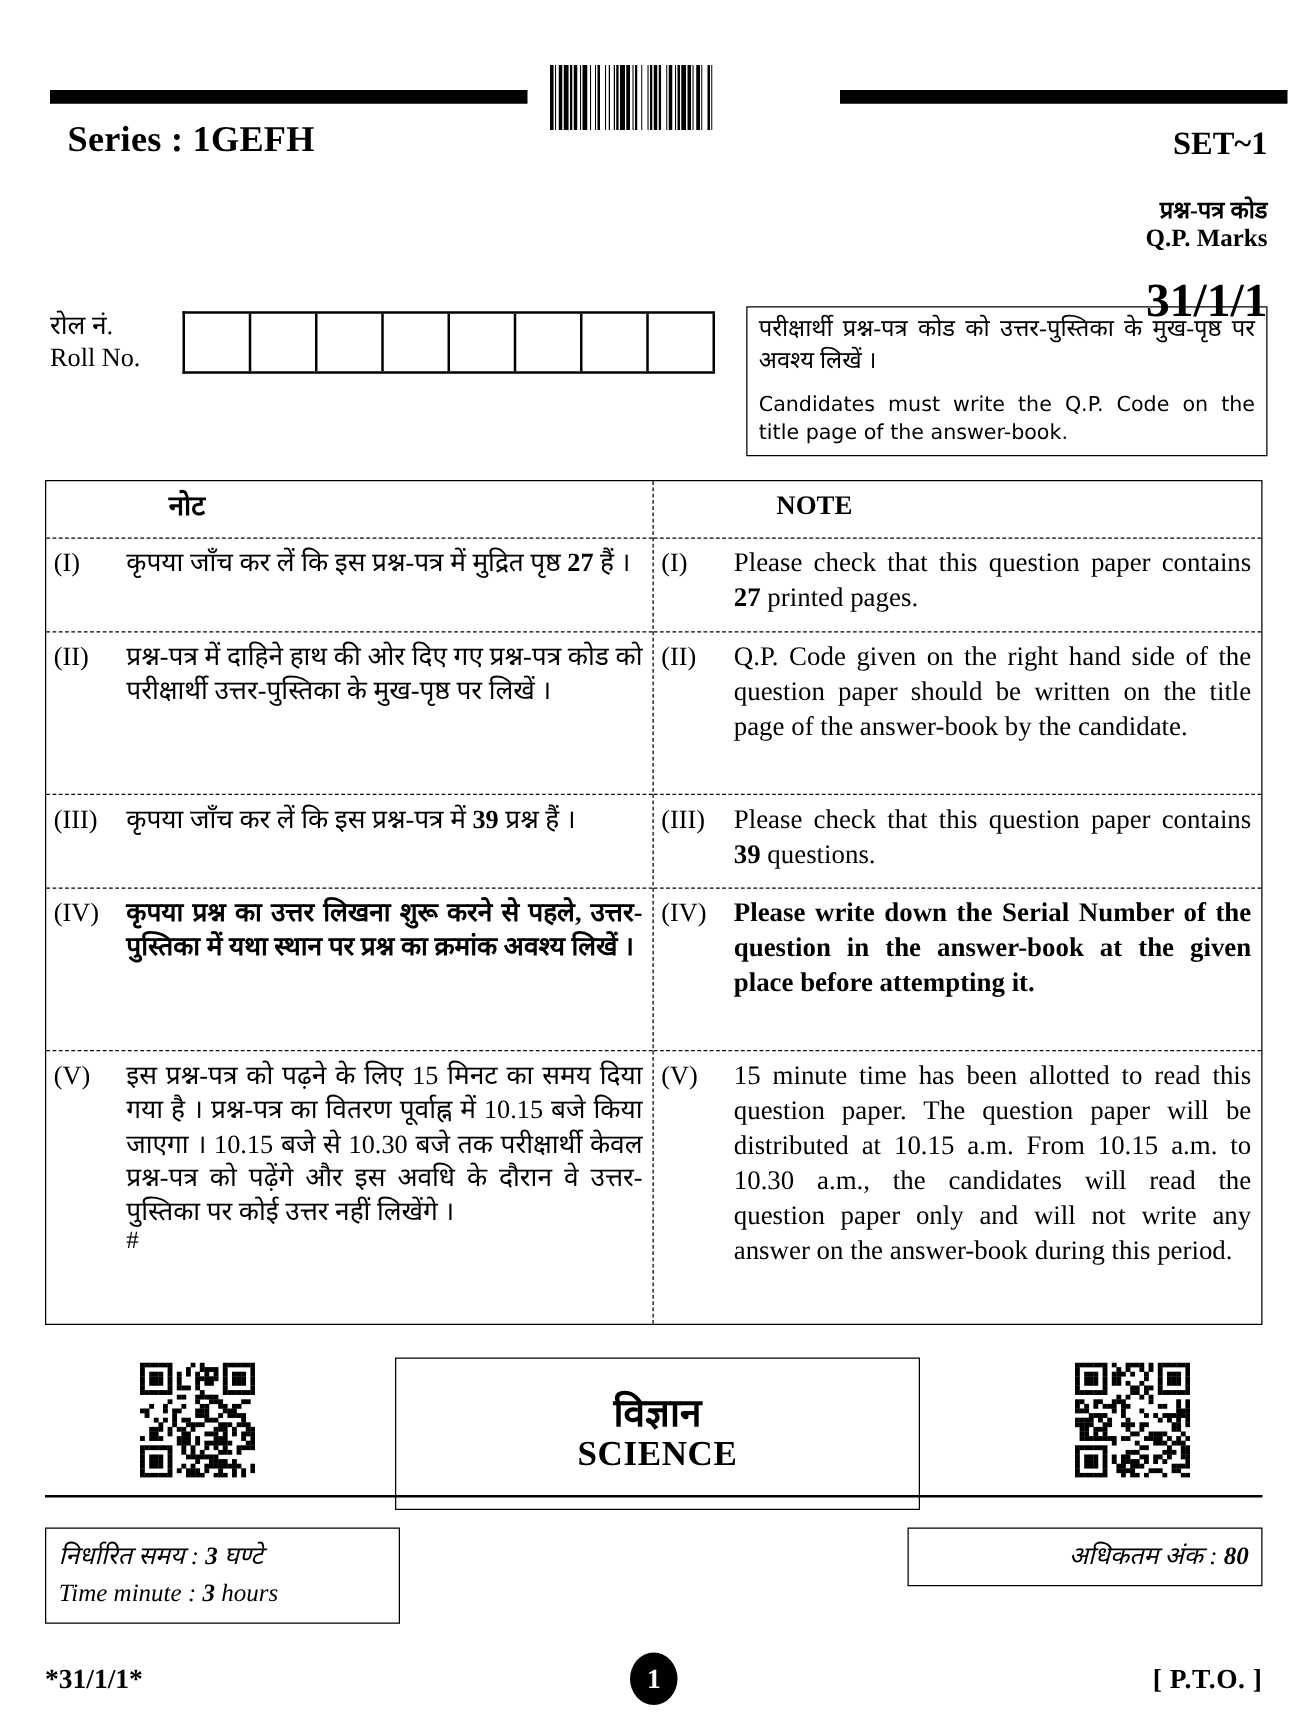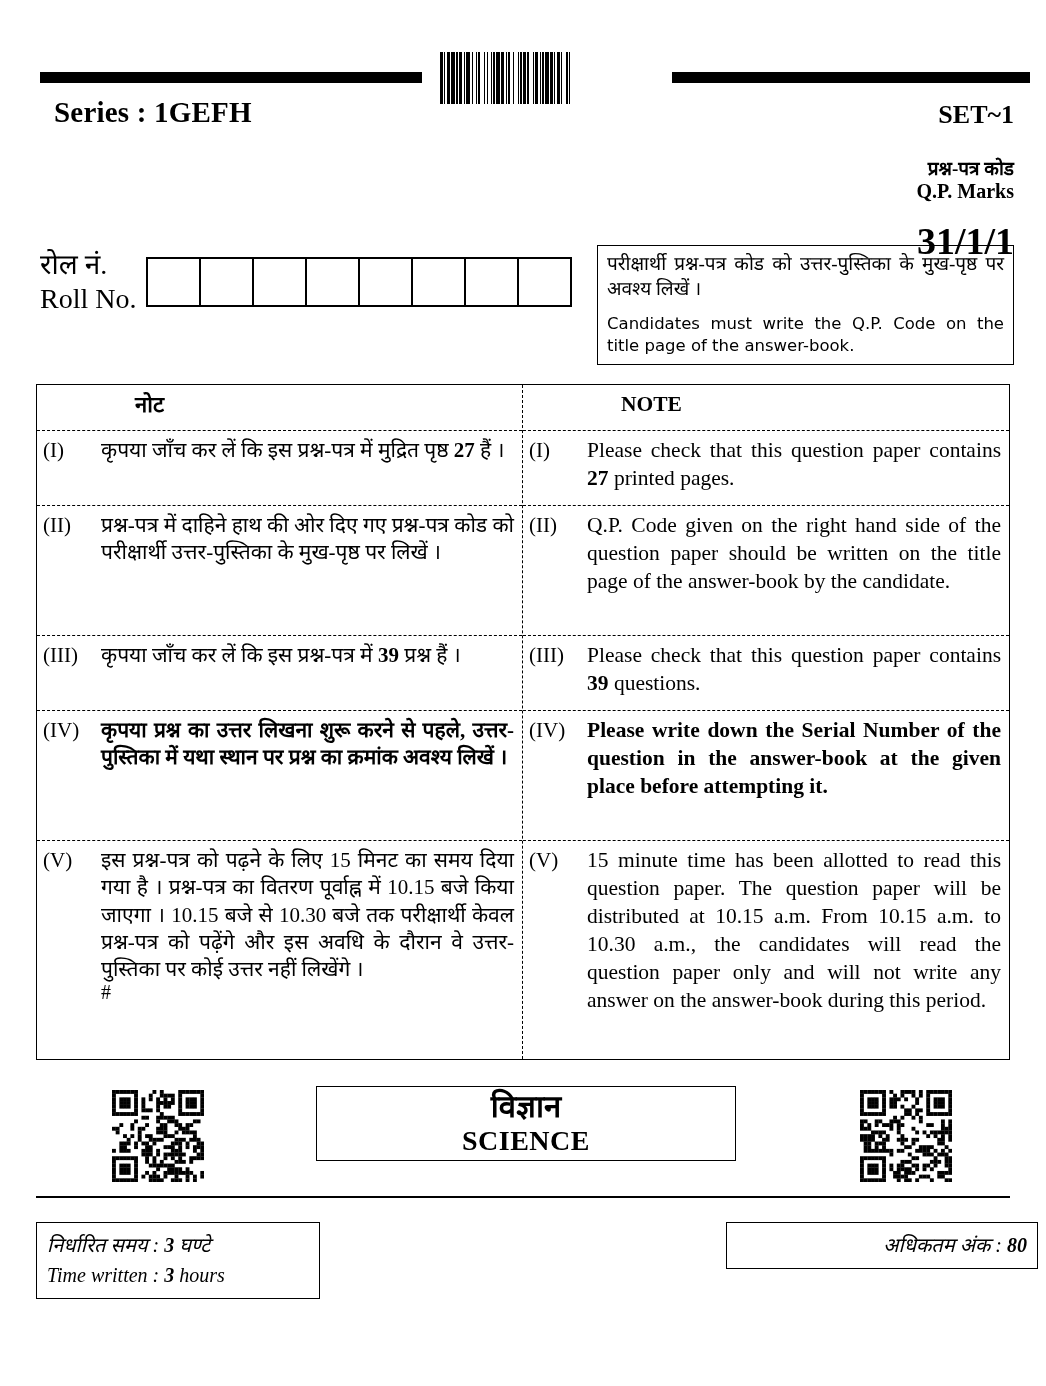--- a/index.html
+++ b/index.html
@@ -106,21 +106,21 @@
   
   .roll-wrap {
     position: absolute;
     left: 40px; top: 248px;
     display: flex;
     align-items: center;
   }
   .roll-labels {
     width: 106px;
     line-height: 1.22;
-    font-size: 28px;
+    font-size: 21px;
   }
   .roll-labels .hi { display: block; }
   .roll-labels .en { display: block; }
   .roll-boxes {
     display: flex;
     border: 2.5px solid #000;
     border-right: none;
     height: 46px;
   }
   .roll-boxes .cell {
@@ -231,21 +231,21 @@
     height: 92px;
   }
   .qr.left  { left: 112px; }
   .qr.right { left: 860px; }
   .qr svg { display: block; width: 92px; height: 92px; }
 
   .subject-box {
     position: absolute;
     left: 316px; top: 0;
     width: 420px;
-    height: 75px;
+    height: 122px;
     border: 1.8px solid #000;
     box-sizing: border-box;
     display: flex;
     flex-direction: column;
     align-items: center;
     justify-content: center;
   }
   .subject-hi {
     font-size: 31px;
     font-weight: bold;
@@ -267,21 +267,21 @@
 
   
   .time-box, .marks-box {
     position: absolute;
     top: 1222px;
     border: 1.6px solid #000;
     box-sizing: border-box;
     padding: 7px 10px 8px 10px;
   }
   .time-box  { left: 36px;  width: 284px; }
-  .marks-box { left: 726px; width: 312px; text-align: right; }
+  .marks-box { left: 726px; width: 284px; text-align: right; }
   .tm-hi {
     font-size: 20px;
     font-style: italic;
     line-height: 1.5;
     white-space: nowrap;
   }
   .tm-en {
     font-size: 20px;
     font-style: italic;
     line-height: 1.5;
@@ -1115,24 +1115,29 @@
         </svg>
       </div>
   </div>
   <div class="rule-under-subject"></div>
 
   <div class="time-box">
     <div class="tm-hi">
       <span>निर्धारित समय : </span><b>3</b><span> घण्टे</span>
     </div>
     <div class="tm-en">
-      <span>Time written : </span><b>3</b><span> hours</span>
+      <span>Time minute : </span><b>3</b><span> hours</span>
     </div>
   </div>
 
   <div class="marks-box">
     <div class="tm-hi">
       <span>अधिकतम अंक : </span><b>80</b>
     </div>
   </div>
 
+  <div class="footer">
+    <div class="footer-code">*31/1/1*</div>
+    <div class="page-badge">1</div>
+    <div class="pto"><span>[ P.T.O.</span>&nbsp;]</div>
+  </div>
 
 </div>
 
 </body></html>

